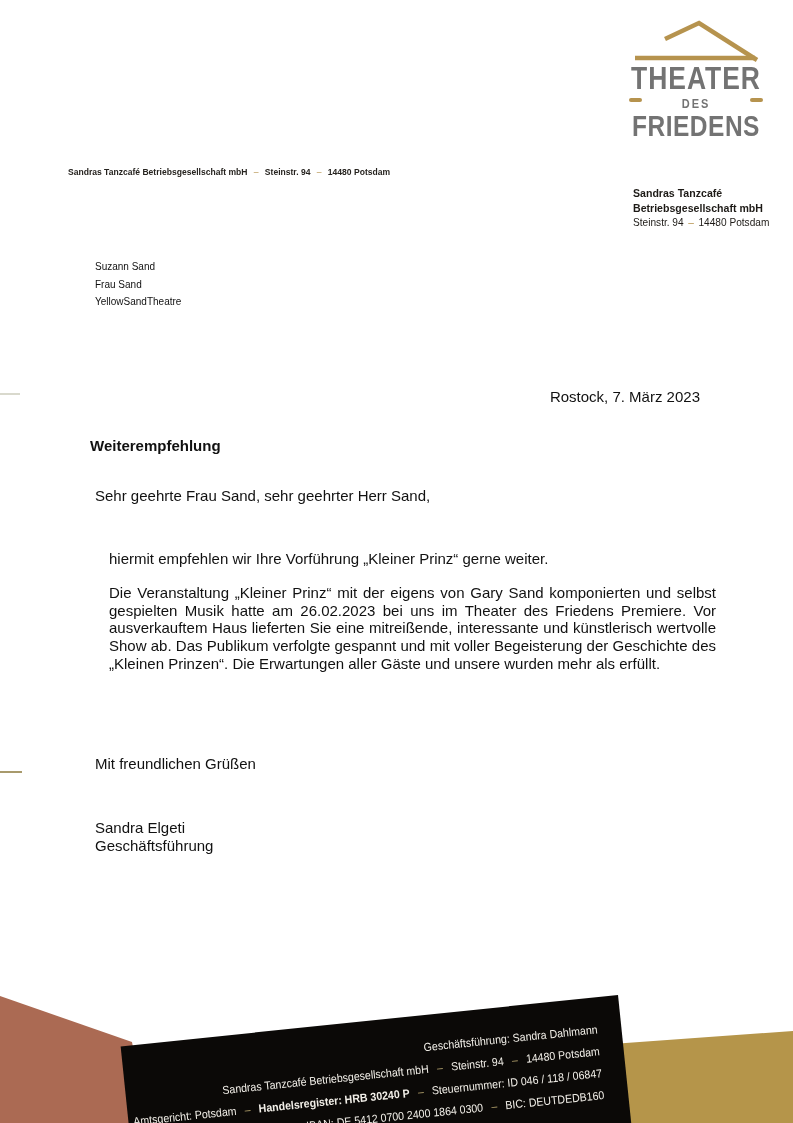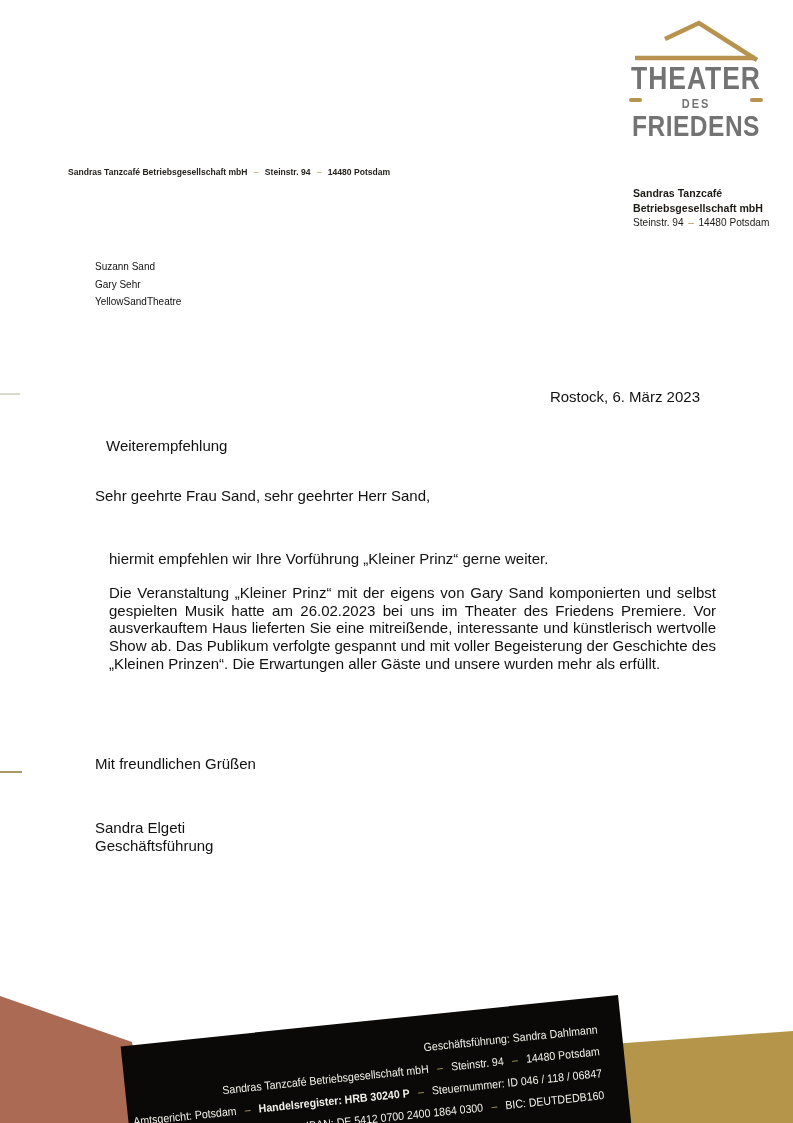--- a/index.html
+++ b/index.html
@@ -104,22 +104,22 @@
     left: 95px; top: 258px;
     font-size: 10px; line-height: 17.5px;
   }
   .date-line {
     position: absolute;
     right: 93px; top: 388px;
     font-size: 15px;
   }
   .subject {
     position: absolute;
-    left: 106px; top: 437px;
-    font-size: 15px; font-weight: 400;
+    left: 90px; top: 437px;
+    font-size: 15px; font-weight: 700;
   }
   .salutation {
     position: absolute;
     left: 95px; top: 487px;
     font-size: 15px;
   }
   .para {
     position: absolute;
     left: 93px;
     width: 607px;
@@ -204,25 +204,25 @@
     <div class="addr-street-line">
       <span>Steinstr. 94</span><span class="sep-gold">–</span><span>14480 Potsdam</span>
     </div>
   </div>
 
   <div class="fold-mark fold-mark-1"></div>
   <div class="fold-mark fold-mark-2"></div>
 
   <div class="recipient">
     <div>Suzann Sand</div>
-    <div>Gary Sehr</div>
+    <div>Frau Sand</div>
     <div>YellowSandTheatre</div>
   </div>
 
-  <div class="date-line">Rostock, 6. März 2023</div>
+  <div class="date-line">Rostock, 7. März 2023</div>
 
   <div class="subject">Weiterempfehlung</div>
 
   <div class="salutation">Sehr geehrte Frau Sand, sehr geehrter Herr Sand,</div>
 
   <p class="para para-1">hiermit empfehlen wir Ihre Vorführung „Kleiner Prinz“ gerne weiter.</p>
   <p class="para para-2">Die Veranstaltung „Kleiner Prinz“ mit der eigens von Gary Sand komponierten und selbst gespielten Musik hatte am 26.02.2023 bei uns im Theater des Friedens Premiere. Vor ausverkauftem Haus lieferten Sie eine mitreißende, interessante und künstlerisch wertvolle Show ab. Das Publikum verfolgte gespannt und mit voller Begeisterung der Geschichte des „Kleinen Prinzen“. Die Erwartungen aller Gäste und unsere wurden mehr als erfüllt.</p>
 
   <div class="closing">Mit freundlichen Grüßen</div>
   <div class="signature">

